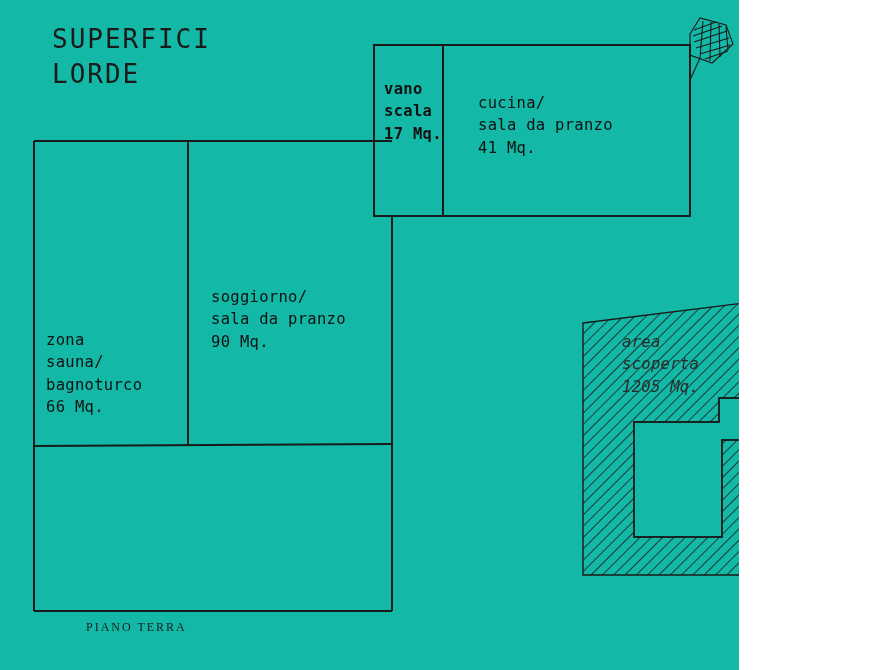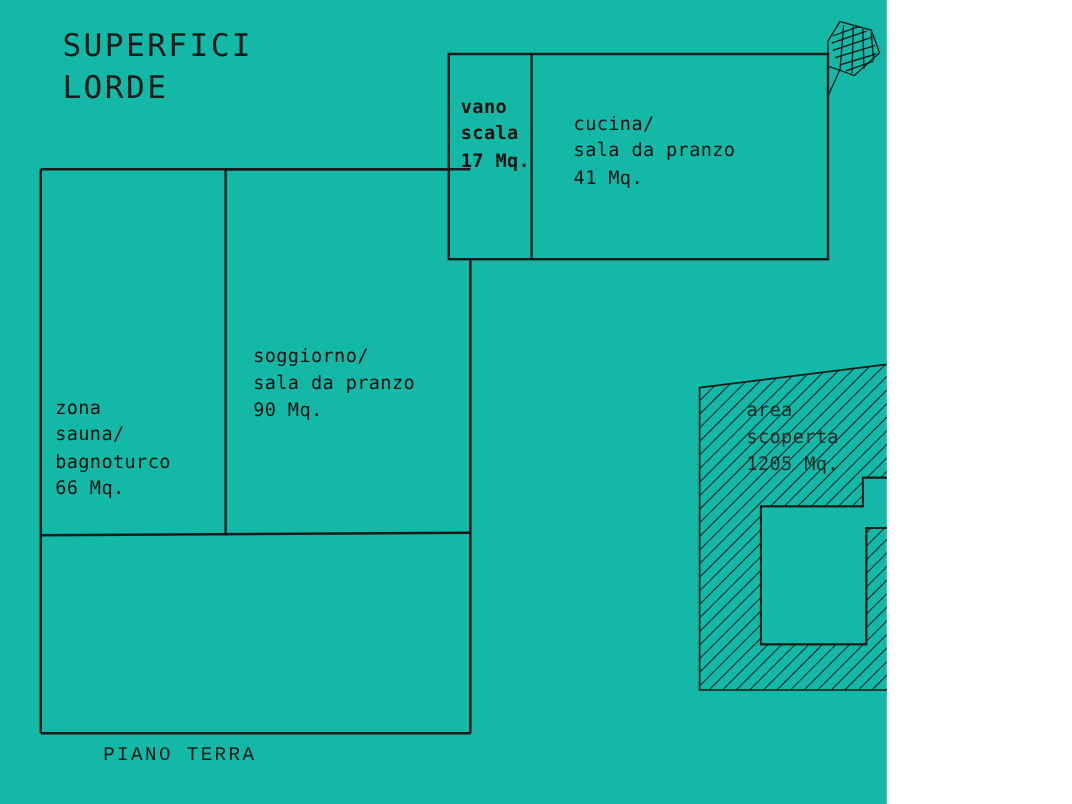--- a/index.html
+++ b/index.html
@@ -25,22 +25,22 @@
     font-size: 26px;
     letter-spacing: 2px;
     color: #1a1a1a;
     line-height: 1.35;
     white-space: pre-line;
   }
   .footer-label {
     position: absolute;
     left: 86px;
     top: 620px;
-    font-family: Liberation Mono, monospace;
-    font-size: 16px;
+    font-family: Liberation Serif, serif;
+    font-size: 12px;
     letter-spacing: 2px;
     color: #1a1a1a;
   }
   .room-label {
     position: absolute;
     font-family: "DejaVu Sans Mono", monospace;
     font-size: 15.5px;
     line-height: 1.45;
     color: #111111;
     white-space: pre-line;
@@ -141,19 +141,19 @@
   <div class="room-label" style="left:46px; top:283px;margin-top:46px;">zona
 sauna/
 bagnoturco
 66 Mq.</div>
 
   <div class="room-label" style="left:211px; top:286px;">soggiorno/
 sala da pranzo
 90 Mq.</div>
 
 
-  <div class="area-label" style="left:622px; top:331px;">area
+  <div class="area-label" style="left:622px; top:331px;font-style:italic;">area
 scoperta
 1205 Mq.</div>
 
   <div class="footer-label">PIANO TERRA</div>
 
 </div>
 
 </body></html>

